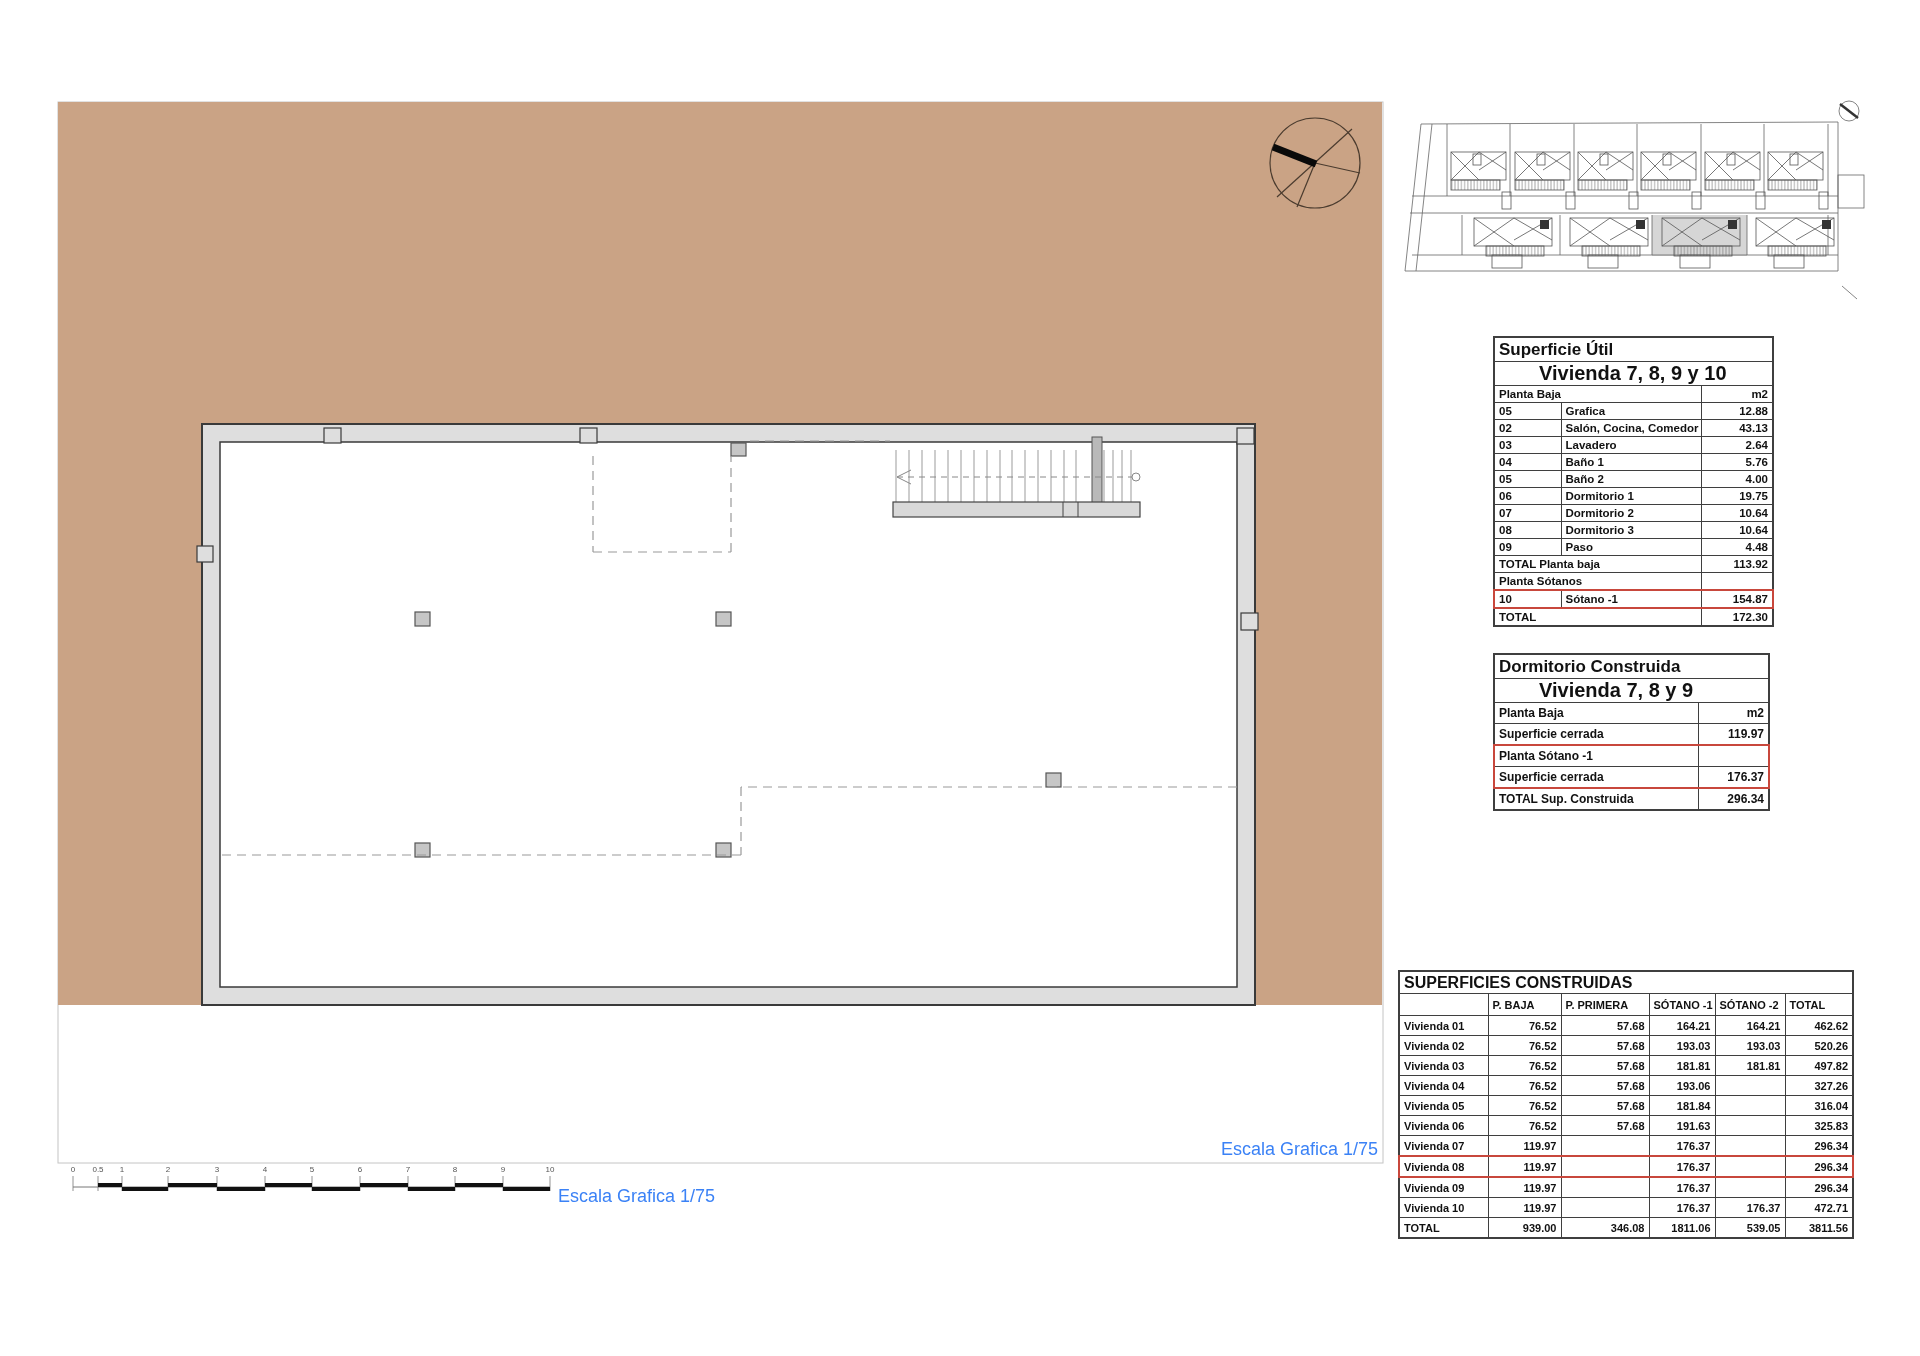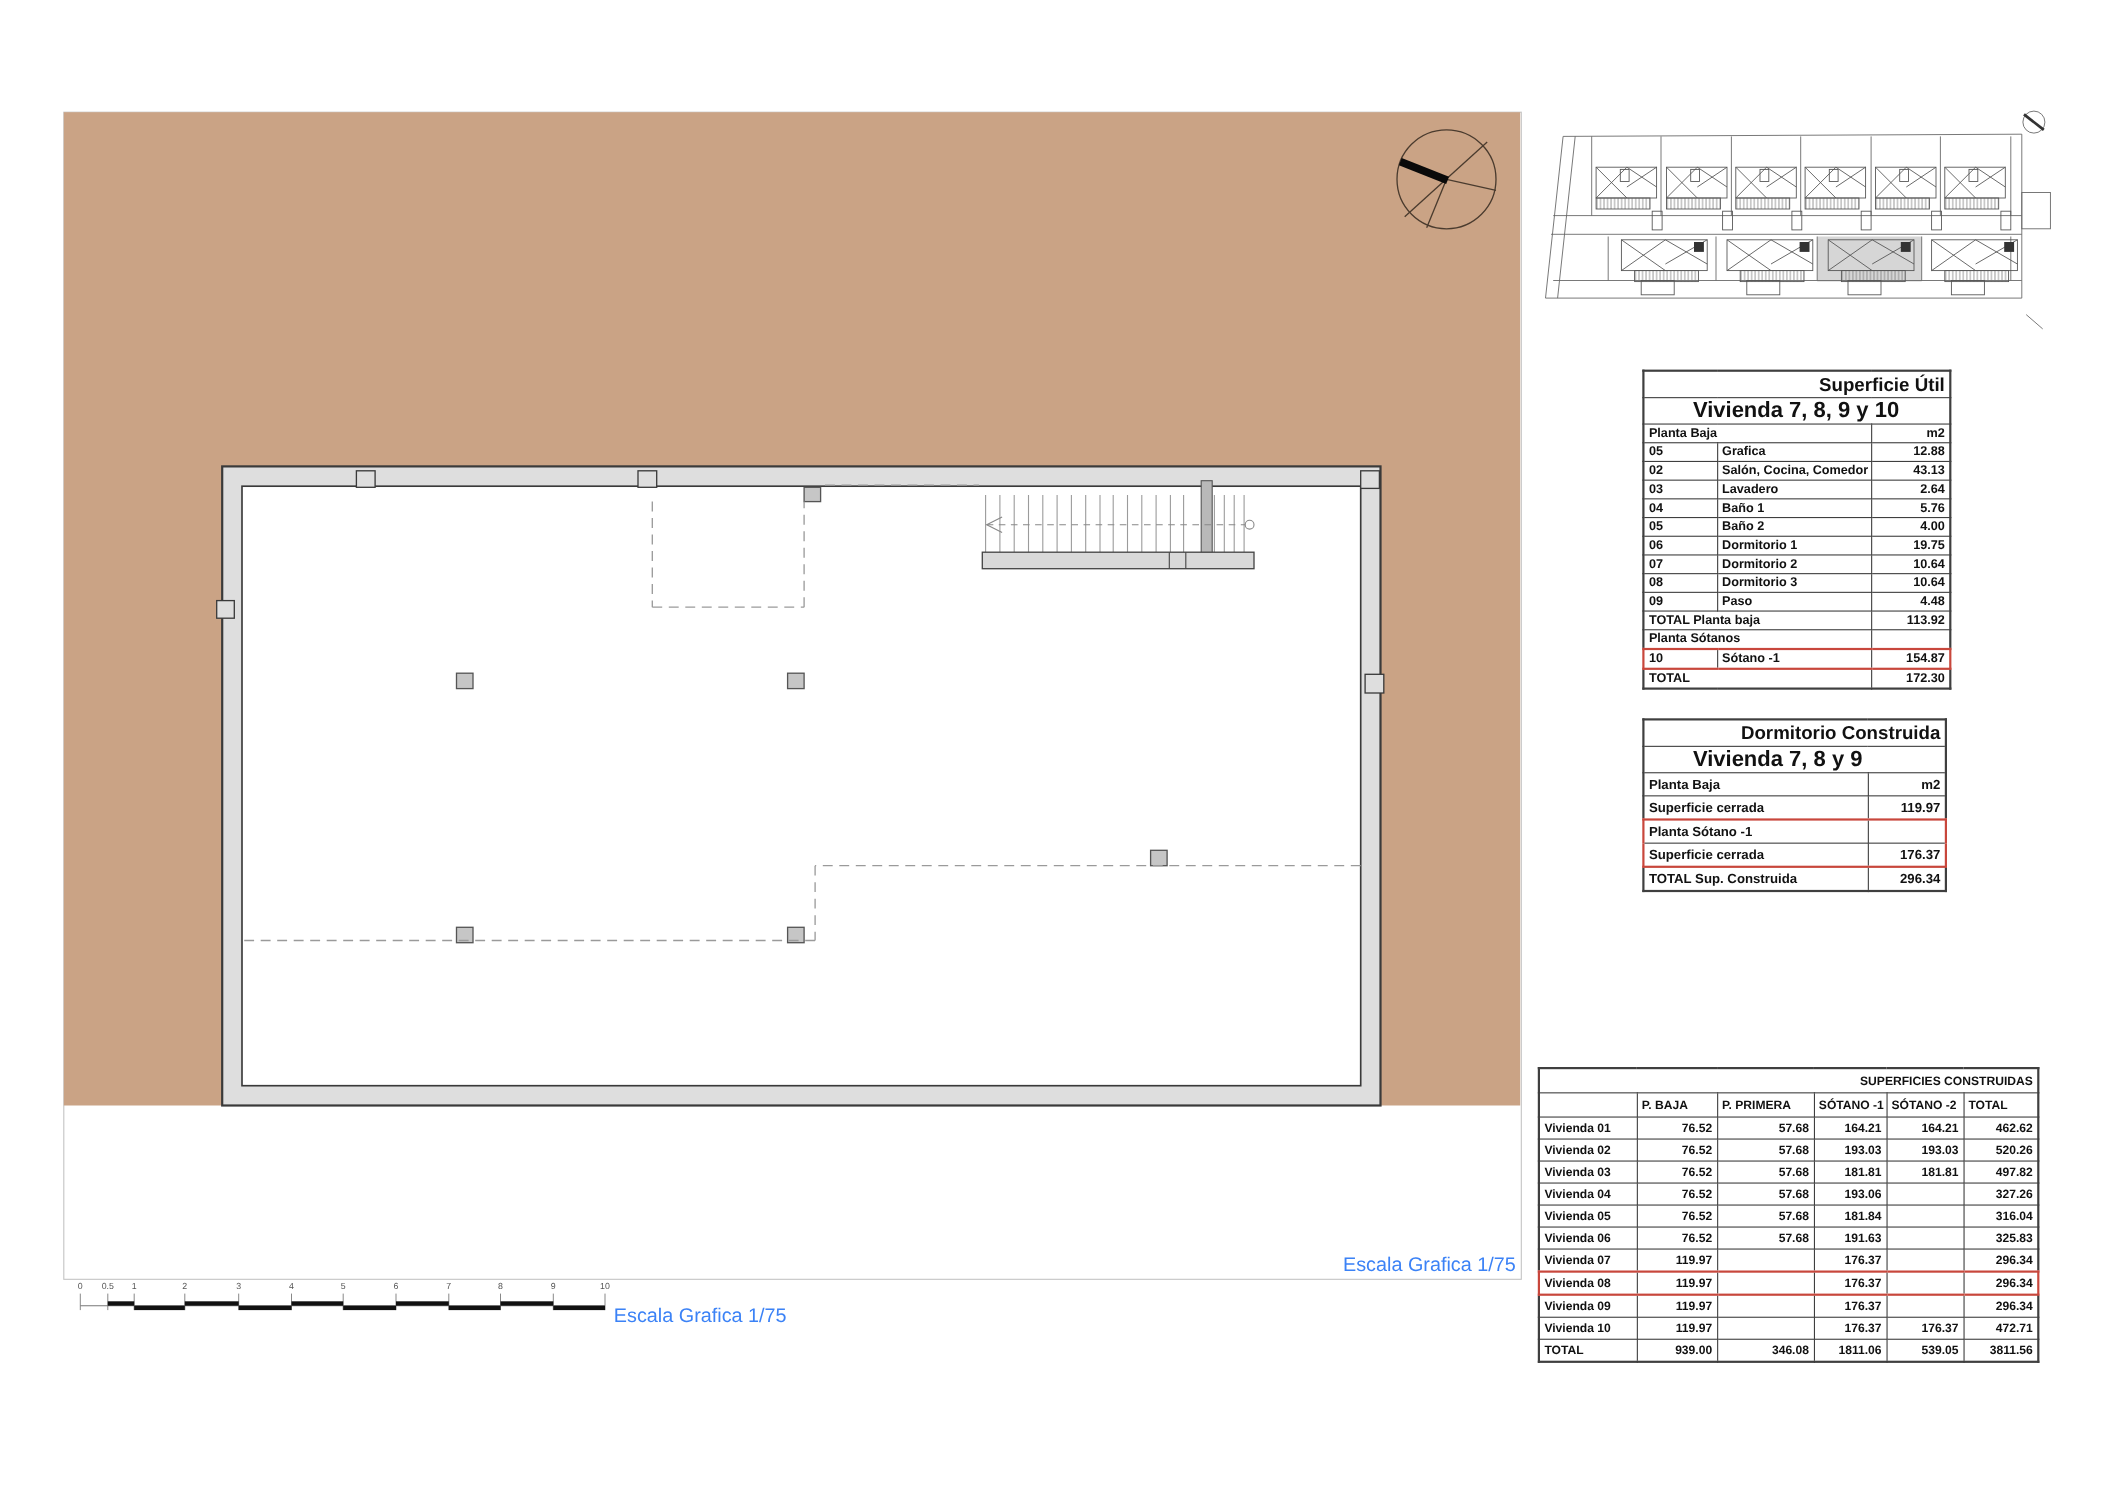--- a/index.html
+++ b/index.html
@@ -5,29 +5,29 @@
   :root{ --red:#c8473c; --ink:#3f3f3f; }
   html,body{margin:0;padding:0;background:#fff;}
   .page{position:relative;width:1920px;height:1356px;background:#fff;overflow:hidden;
         font-family:"Liberation Sans",sans-serif;}
   svg{position:absolute;left:0;top:0;}
 
   
   .tbl{position:absolute;border-collapse:collapse;table-layout:fixed;background:#fff;
        border:2px solid var(--ink);font-weight:bold;color:#111;}
   .tbl td,.tbl th{border:1px solid var(--ink);padding:0 4px;overflow:hidden;white-space:nowrap;}
-  .tbl .ttl{text-align:right;font-size:17px;height:23px;}
+  .tbl .ttl{text-align:left;font-size:17px;height:23px;}
   .tbl .sub{text-align:left;font-size:20px;height:22px;padding-left:44px;}
   .tbl td.val{text-align:right;}
   .t-util{left:1493px;top:336px;width:279px;font-size:11.5px;}
   .t-util td{height:16px;}
   .t-cons{left:1493px;top:653px;width:275px;font-size:12px;}
   .t-cons td{height:20px;}
   .t-sup{left:1398px;top:970px;width:454px;font-size:11px;}
-  .t-sup .ttl{font-size:11px;height:21px;}
+  .t-sup .ttl{font-size:16px;height:21px;}
   .t-sup th.col{font-size:11px;height:21px;text-align:left;}
   .t-sup td{height:19px;}
 
   tr.hl-full td{border-top:2px solid var(--red);border-bottom:2px solid var(--red);}
   tr.hl-full td:first-child{border-left:2px solid var(--red);}
   tr.hl-full td:last-child{border-right:2px solid var(--red);}
   tr.hl-top td{border-top:2px solid var(--red);}
   tr.hl-top td:first-child{border-left:2px solid var(--red);}
   tr.hl-top td:last-child{border-right:2px solid var(--red);}
   tr.hl-bottom td{border-bottom:2px solid var(--red);}

